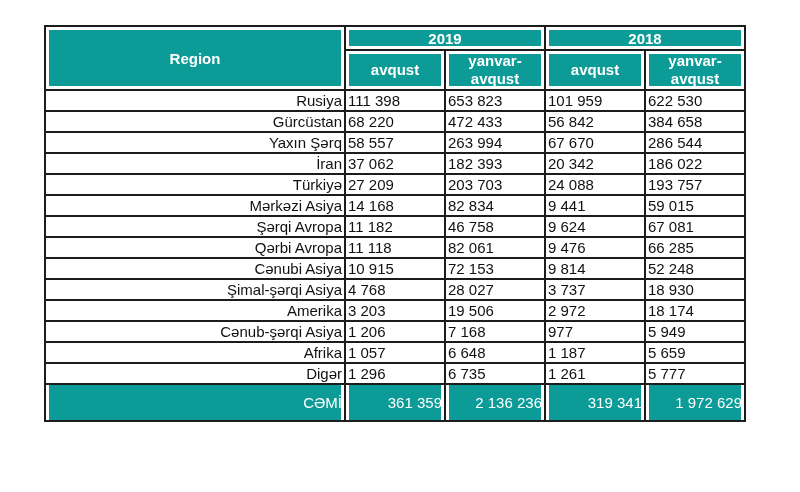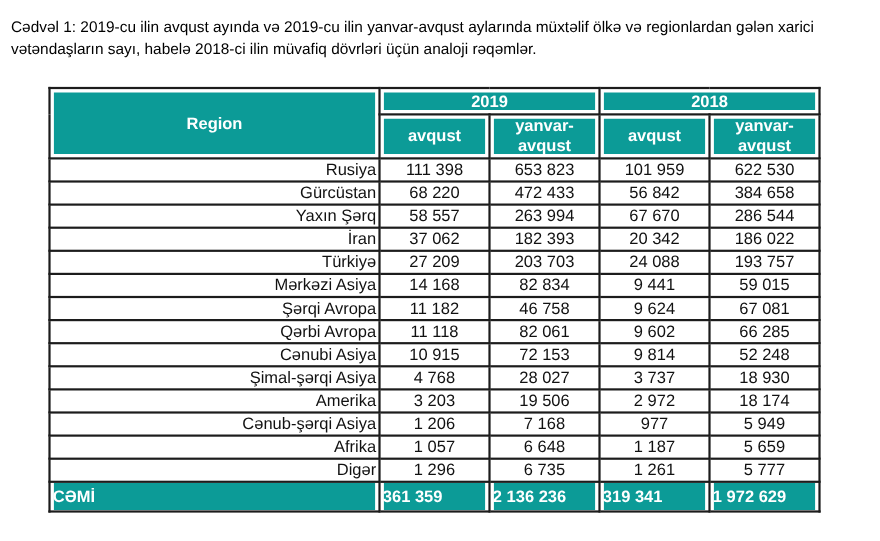--- a/index.html
+++ b/index.html
@@ -48,35 +48,34 @@
     font-size:15px;
     color:var(--text);
     height:21px;
     padding:0 2px;
     background:#ffffff;
   }
   td.region{
     text-align:right;
     padding-left:8px;
   }
-  td.num{text-align:center;}
+  td.num{}
   tr.total-row td{
     background:var(--teal);
     color:#ffffff;
-    font-weight:bold;
-    text-align:left;
-    height:27px;
+    font-weight:normal;
+    text-align:right;
+    height:37px;
     box-shadow:inset 3px 0 0 #ffffff, inset -3px 0 0 #ffffff;
   }
 </style>
 </head>
 <body>
 
 <div>
-  <p class="caption">Cədvəl 1: 2019-cu ilin avqust ayında və 2019-cu ilin yanvar-avqust aylarında müxtəlif ölkə və regionlardan gələn xarici vətəndaşların sayı, habelə 2018-ci ilin müvafiq dövrləri üçün analoji rəqəmlər.</p>
 
   <table class="stats">
     <colgroup>
       <col class="c-region">
       <col class="c-num">
         <col class="c-num">
         <col class="c-num">
         <col class="c-num">
     </colgroup>
     <thead>
@@ -139,21 +138,21 @@
           <td class="region">Şərqi Avropa</td>
           <td class="num">11 182</td>
           <td class="num">46 758</td>
           <td class="num">9 624</td>
           <td class="num">67 081</td>
         </tr>
         <tr>
           <td class="region">Qərbi Avropa</td>
           <td class="num">11 118</td>
           <td class="num">82 061</td>
-          <td class="num">9 602</td>
+          <td class="num">9 476</td>
           <td class="num">66 285</td>
         </tr>
         <tr>
           <td class="region">Cənubi Asiya</td>
           <td class="num">10 915</td>
           <td class="num">72 153</td>
           <td class="num">9 814</td>
           <td class="num">52 248</td>
         </tr>
         <tr>

